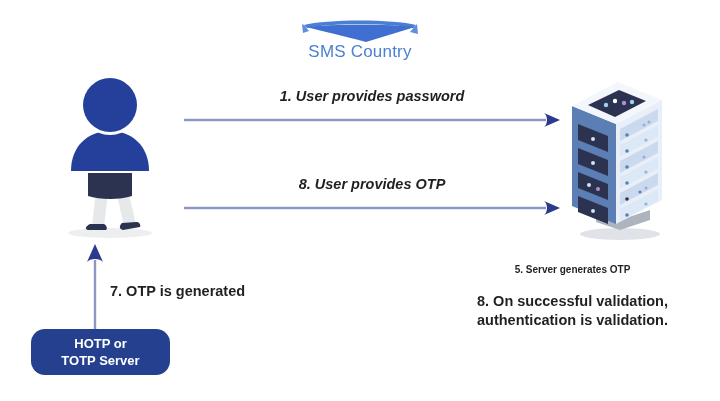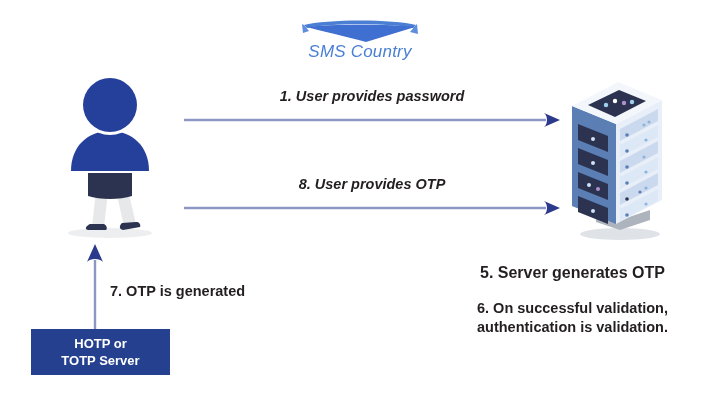--- a/index.html
+++ b/index.html
@@ -18,21 +18,20 @@
     overflow: hidden;
   }
 
   
   #logo-block {
     position: absolute;
     left: 296px;
     top: 14px;
     width: 128px;
     height: 52px;
-    font-style: italic;
   }
   #logo-mark {
     position: absolute;
     left: 0;
     top: 0;
     width: 128px;
     height: 32px;
   }
   #logo-text {
     position: absolute;
@@ -124,34 +123,35 @@
     background: #25408f;
     color: #ffffff;
     display: flex;
     flex-direction: column;
     align-items: center;
     justify-content: center;
     font-size: 13px;
     font-weight: 700;
     line-height: 17px;
     text-align: center;
+    border-radius: 14px;
   }
 
   
   #server-notes {
     position: absolute;
     left: 455px;
     top: 264px;
     width: 235px;
     text-align: center;
     color: #231f20;
     font-weight: 600;
   }
   #note-5 {
-    font-size: 16px;
+    font-size: 10px;
     white-space: nowrap;
   }
   #note-6 {
     font-size: 14.5px;
     margin-top: 17px;
     line-height: 19px;
   }
 </style>
 </head>
 <body>
@@ -268,18 +268,18 @@
   <div id="otp-label">7. OTP is generated</div>
 
   <div id="client-box">
     <div>HOTP or</div>
     <div>TOTP Server</div>
   </div>
 
   <div id="server-notes">
     <div id="note-5">5. Server generates OTP</div>
     <div id="note-6">
-      <div>6. On successful validation,</div>
+      <div>8. On successful validation,</div>
       <div>authentication is validation.</div>
     </div>
   </div>
 
 </div>
 
 </body></html>

